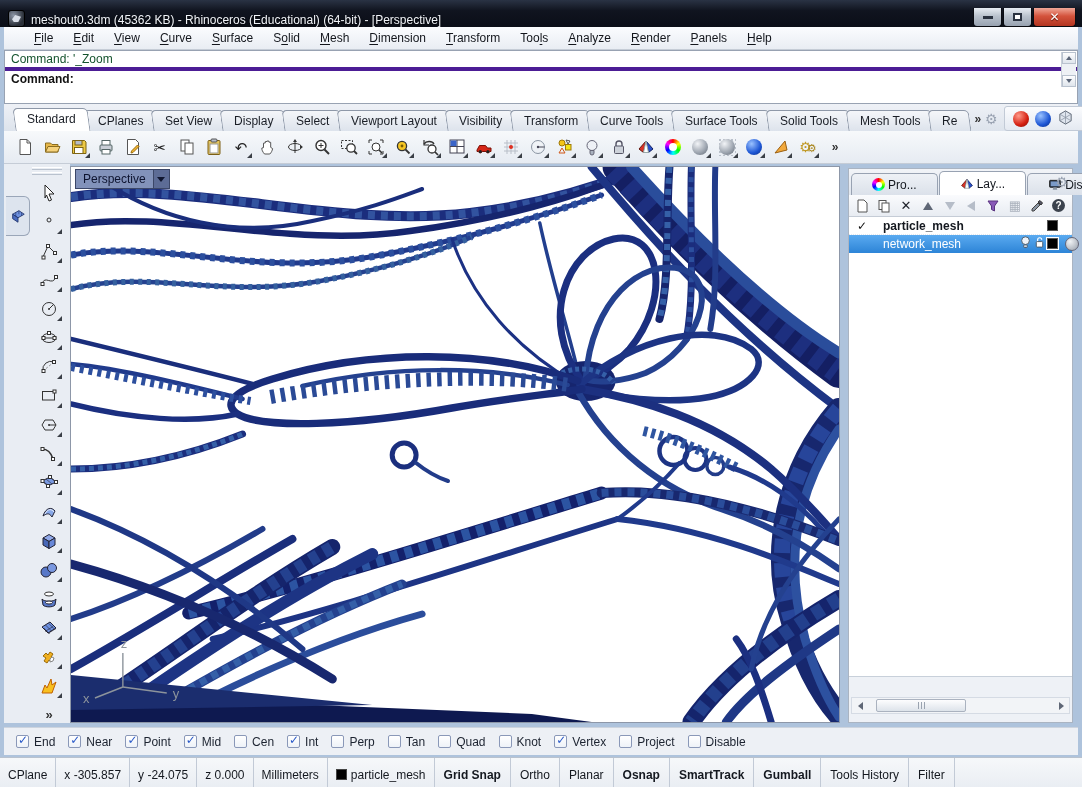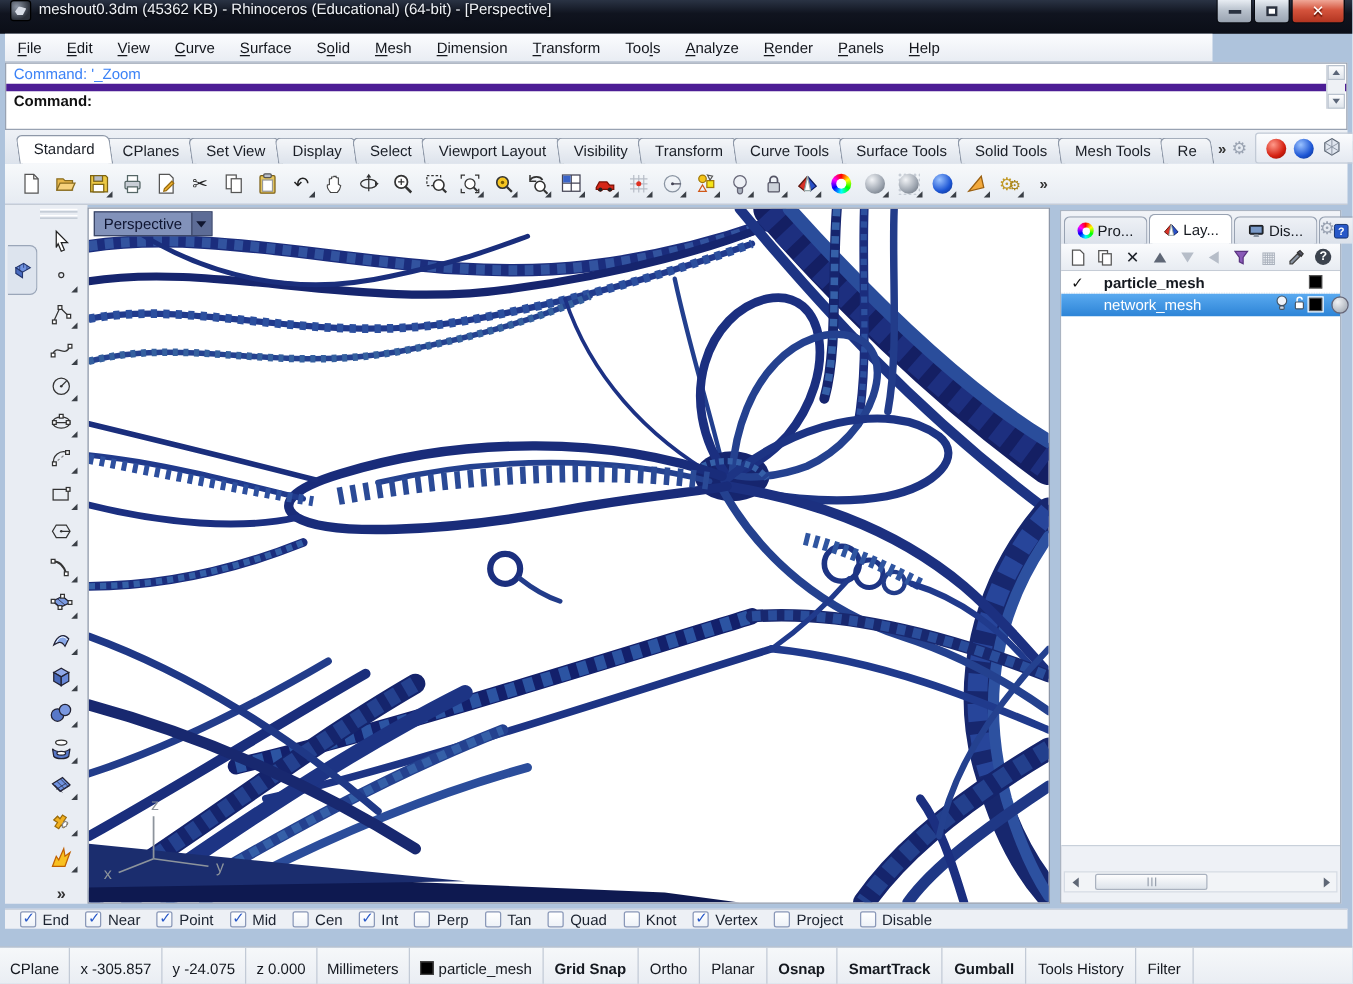--- a/index.html
+++ b/index.html
@@ -1,40 +1,40 @@
 <!DOCTYPE html>
 <html><head>
 <meta charset="utf-8">
 <style>
   * { margin:0; padding:0; box-sizing:border-box; }
   html,body { width:1082px; height:787px; overflow:hidden; }
   body { font-family:"Liberation Sans","DejaVu Sans",sans-serif; font-size:12px; color:#111; background:#aec3dc; position:relative; }
   .abs { position:absolute; }
 
   
-  .titlebar { left:0; top:0; width:1082px; height:27px; background:linear-gradient(#2a3344,#10141f 40%,#0b0e17); color:#f0f3f8; display:flex; align-items:flex-start; padding:0 6px; }
+  .titlebar { left:0; top:0; width:1082px; height:27px; background:linear-gradient(#2a3344,#10141f 40%,#0b0e17); color:#f0f3f8; display:flex; align-items:flex-end; padding:0 6px; }
   .app-icon { width:17px; height:17px; margin:0 6px 0 2px; border-radius:3px; background:radial-gradient(circle at 30% 30%, #8d96a5, #2a2f38 70%); border:1px solid #000; position:relative; }
   .app-icon:after { content:""; position:absolute; left:3px; top:4px; width:9px; height:7px; background:#d8dde6; clip-path:polygon(0 60%,35% 0,100% 25%,70% 100%,20% 100%); }
   .titletext { font-size:12px; text-shadow:0 1px 2px #000; }
   .winbtns { margin-left:auto; display:flex; }
   .winbtn { width:29px; height:19px; border:1px solid #0a0c12; border-top:none; border-radius:0 0 4px 4px; background:linear-gradient(#e8edf3,#b9c2cd 45%,#98a2b0); display:flex; align-items:center; justify-content:center; margin-left:1px; }
   .winbtn.close { width:43px; background:linear-gradient(#f0a898,#d4533c 45%,#b23420); color:#fff; font-weight:bold; }
   .winbtn .minus { width:10px; height:3px; background:#2a3240; }
   .winbtn .rest { width:9px; height:8px; border:2px solid #2a3240; background:#fff; }
   .winbtn .x { color:#fff; font-size:12px; font-weight:bold; text-shadow:0 1px 1px #5a0e00; }
 
   
-  .menubar { left:4px; top:27px; width:966px; height:23px; background:linear-gradient(#fbfcfe,#e9edf3); border-bottom:1px solid #c5ccd6; display:flex; align-items:center; padding-left:0; }
+  .menubar { left:4px; top:27px; width:1074px; height:23px; background:linear-gradient(#fbfcfe,#e9edf3); border-bottom:1px solid #c5ccd6; display:flex; align-items:center; padding-left:20px; }
   .menu-item { padding:2px 10px; color:#13161c; }
   .menu-item u { text-underline-offset:2px; }
 
   
   .cmdwrap { left:4px; top:50px; width:1074px; height:54px; background:#fff; border:1px solid #98a2b2; }
-  .cmd-line { padding:1px 6px; white-space:nowrap; color:#3b82f6; }
-  .cmd-prompt { border-top:6px solid #4c1d95; font-weight:bold; padding:1px 6px; }
+  .cmd-line { padding:1px 6px; white-space:nowrap; color:#14532d; }
+  .cmd-prompt { border-top:4px solid #4c1d95; font-weight:bold; padding:1px 6px; }
   .cmdscroll { position:absolute; right:1px; top:1px; width:15px; height:35px; background:#eef1f5; border-left:1px solid #c9d0da; display:flex; flex-direction:column; justify-content:space-between; }
   .sarrow { height:12px; display:flex; align-items:center; justify-content:center; background:linear-gradient(#fdfdfe,#dfe5ec); border:1px solid #b9c2ce; }
   .tri-up { width:0;height:0;border-left:3px solid transparent;border-right:3px solid transparent;border-bottom:4px solid #5a6578; }
   .tri-dn { width:0;height:0;border-left:3px solid transparent;border-right:3px solid transparent;border-top:4px solid #5a6578; }
 
   
   .tabrow { left:4px; top:104px; width:1074px; height:27px; background:linear-gradient(#eef1f6,#dde3ec); display:flex; align-items:flex-end; }
   .tabstrip { display:flex; align-items:flex-end; padding-left:10px; height:100%; }
   .tab { height:21px; padding:3px 12px 2px; border:1px solid #8e98a8; border-bottom:none; border-radius:5px 5px 0 0; background:linear-gradient(#f4f6f9,#dde3ec); margin-right:-4px; transform:skewX(8deg); color:#1a1e26; white-space:nowrap; }
   .tab > span { display:inline-block; transform:skewX(-8deg); }
@@ -76,21 +76,21 @@
   .viewport { left:70px; top:166px; width:770px; height:557px; background:#fff; border:1px solid #8d97a8; overflow:hidden; }
   .vplabel { position:absolute; left:4px; top:2px; z-index:5; display:flex; align-items:stretch; border:1px solid #3c4768; background:#8292ba; }
   .vplabel .txt { padding:2px 7px; color:#0e1430; }
   .vplabel .dd { width:16px; background:#5d6c96; border-left:1px solid #3c4768; display:flex; align-items:center; justify-content:center; }
   .vplabel .dd i { width:0; height:0; border-left:4px solid transparent; border-right:4px solid transparent; border-top:5px solid #101630; }
   .mesh { position:absolute; inset:0; width:100%; height:100%; }
 
   
   .rightpanel { left:848px; top:168px; width:225px; height:555px; background:#eef1f6; border:1px solid #aab4c2; }
   .ptabs { display:flex; align-items:flex-end; height:26px; background:linear-gradient(#f2f4f8,#dfe5ee); padding:2px 2px 0 2px; position:relative; }
-  .ptab { flex:0 0 auto; display:flex; align-items:center; gap:3px; height:22px; padding:0 10px; border:1px solid #98a2b2; border-bottom:none; border-radius:5px 5px 0 0; background:linear-gradient(#eef1f6,#dbe1ea); margin-right:1px; white-space:nowrap; }
+  .ptab { flex:0 0 auto; display:flex; align-items:center; gap:3px; height:22px; padding:0 20px; border:1px solid #98a2b2; border-bottom:none; border-radius:5px 5px 0 0; background:linear-gradient(#eef1f6,#dbe1ea); margin-right:1px; white-space:nowrap; }
   .ptab.active { background:#fff; height:24px; z-index:2;margin-top:12px; }
   .ptab .lab { color:#14181f; }
   .pgear { position:absolute; right:4px; top:5px; }
   .picon-wheel { width:13px; height:13px; border-radius:50%; background:conic-gradient(#f00,#ff0,#0f0,#0ff,#00f,#f0f,#f00); position:relative; }
   .picon-wheel:after { content:""; position:absolute; inset:3.5px; background:#fff; border-radius:50%; }
   .pbar { height:22px; background:linear-gradient(#fafbfd,#e8ecf2); border-bottom:1px solid #c5ccd6; display:flex; align-items:center; gap:3px; padding:0 4px; }
   .pbtn { width:19px; height:18px; display:flex; align-items:center; justify-content:center; font-size:12px; }
   .pbtn svg { width:14px; height:14px; }
   .xred { color:#20242c; font-weight:bold; font-size:13px; }
   .tri { width:0; height:0; }
@@ -116,21 +116,21 @@
   .layer-row .circ { position:absolute; right:-7px; top:2px; width:14px; height:14px; border-radius:50%; background:radial-gradient(circle at 35% 30%, #f0f2f5, #98a0ab); border:1px solid #667; display:none; }
   .layer-row.selected .circ { display:block; }
   .hscroll { position:absolute; left:2px; right:2px; bottom:8px; height:17px; background:#f2f4f7; border:1px solid #d5dbe4; display:flex; align-items:center; }
   .hs-arrow { width:16px; height:15px; display:flex; align-items:center; justify-content:center; }
   .hs-thumb { margin-left:8px; width:90px; height:13px; border:1px solid #aab2bf; border-radius:2px; background:linear-gradient(#fdfdfe,#dde3ea); display:flex; align-items:center; justify-content:center; gap:2px; }
   .hs-thumb i { width:1px; height:7px; background:#9aa3b0; }
   .tri.l2 { border-top:4px solid transparent; border-bottom:4px solid transparent; border-right:5px solid #5f6776; }
   .tri.r2 { border-top:4px solid transparent; border-bottom:4px solid transparent; border-left:5px solid #5f6776; }
 
   
-  .osnaprow { left:4px; top:727px; width:1074px; height:16px; background:#edf0f5; border-top:1px solid #cdd4de; display:flex; align-items:center; padding-left:12px; gap:13px; }
+  .osnaprow { left:4px; top:727px; width:1074px; height:28px; background:#edf0f5; border-top:1px solid #cdd4de; display:flex; align-items:center; padding-left:12px; gap:13px; }
   .osnap-item { display:flex; align-items:center; gap:5px; color:#1c2330; }
   .cb { width:13px; height:13px; border:1px solid #8a98b8; border-radius:2px; background:linear-gradient(#fff,#eef2f8); position:relative; }
   .osnap-item.checked .cb:after { content:"✓"; position:absolute; left:1px; top:-3px; color:#2858c8; font-weight:bold; font-size:12px; }
 
   
   .statusrow { left:0; top:757px; width:1082px; height:34px; background:linear-gradient(#f6f8fa,#e8ecf2); border-top:1px solid #b9c2ce; display:flex; align-items:stretch; overflow:hidden; }
   .seg { display:flex; align-items:center; justify-content:center; border-right:1px solid #c2cad6; padding:0 8px; color:#14181f; white-space:nowrap; }
   .seg .sw { display:none; width:11px; height:11px; background:#000; border:1px solid #444; margin-right:4px; }
   .seg.swatch .sw { display:inline-block; }
   .seg.swatch { justify-content:flex-start; }

